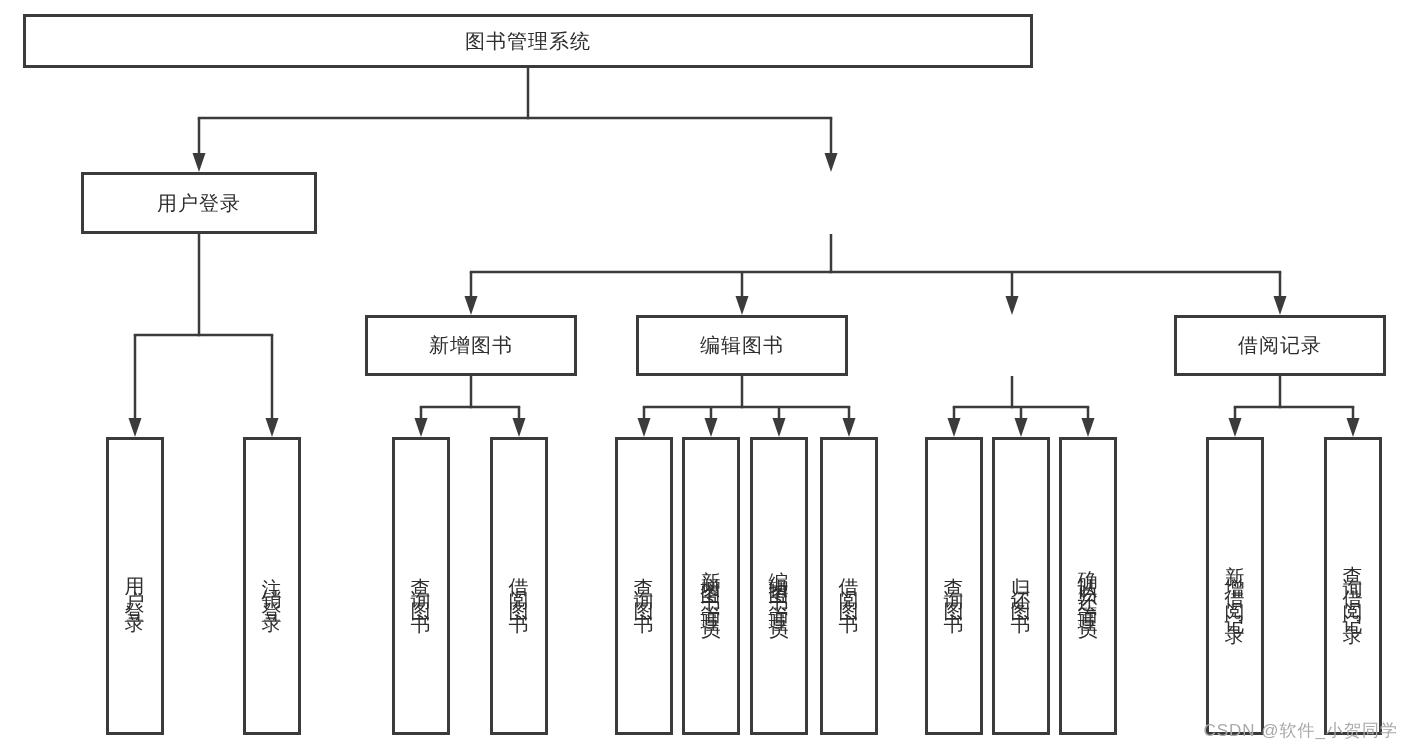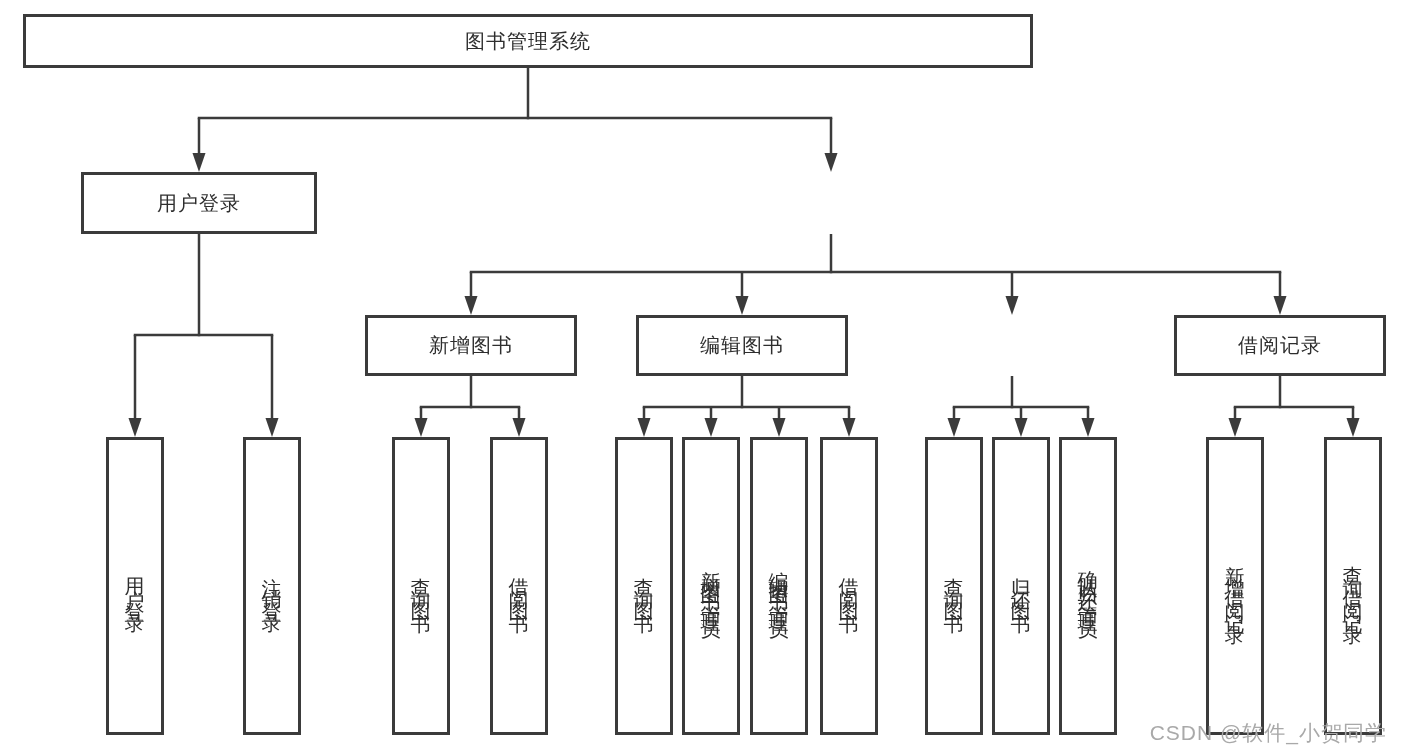--- a/index.html
+++ b/index.html
@@ -27,22 +27,22 @@
   .vlbl{
     writing-mode:vertical-rl;
     font-size:20px;
     letter-spacing:12px;
     line-height:1;
     white-space:nowrap;
   }
   .vbox.tight .vlbl{letter-spacing:7px;}
   #watermark{
     position:absolute;
-    right:18px;top:719px;
-    font-size:21px;
+    right:7px;top:719px;
+    font-size:17px;
     color:var(--wm,#a9a9a9);
     letter-spacing:1px;
     white-space:nowrap;
   }
 </style>
 </head>
 <body>
 
 <div id="canvas">
 

